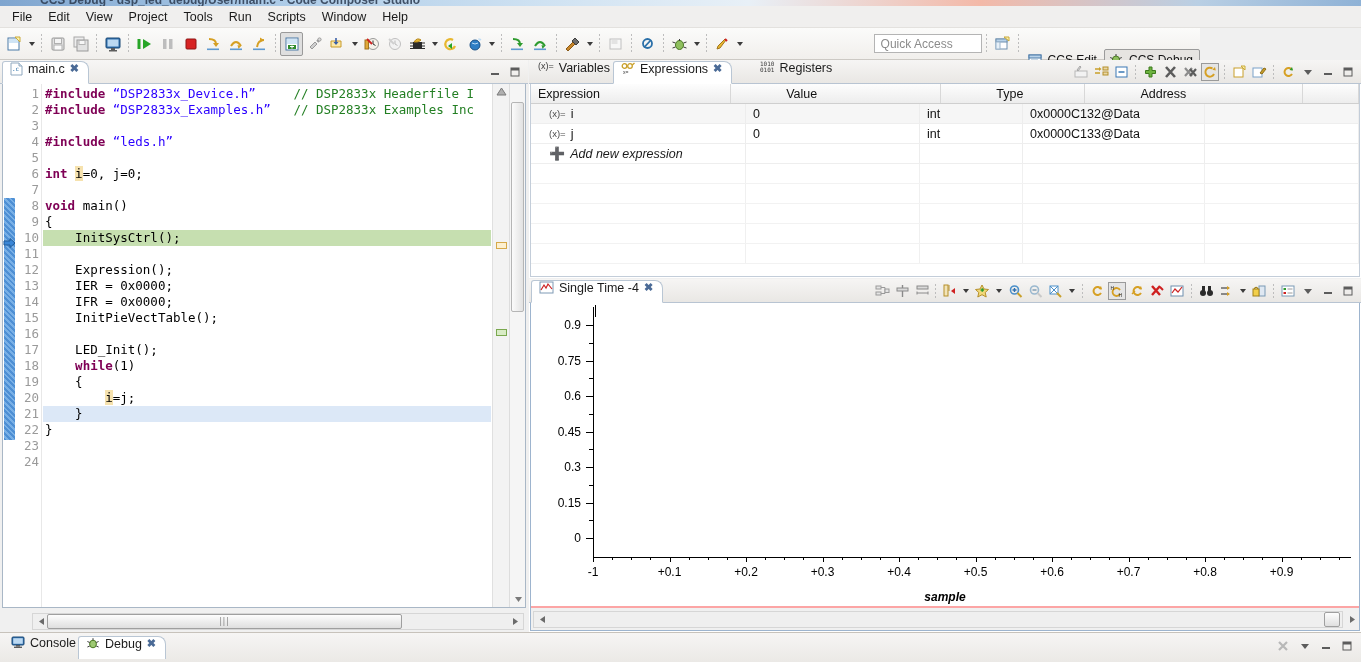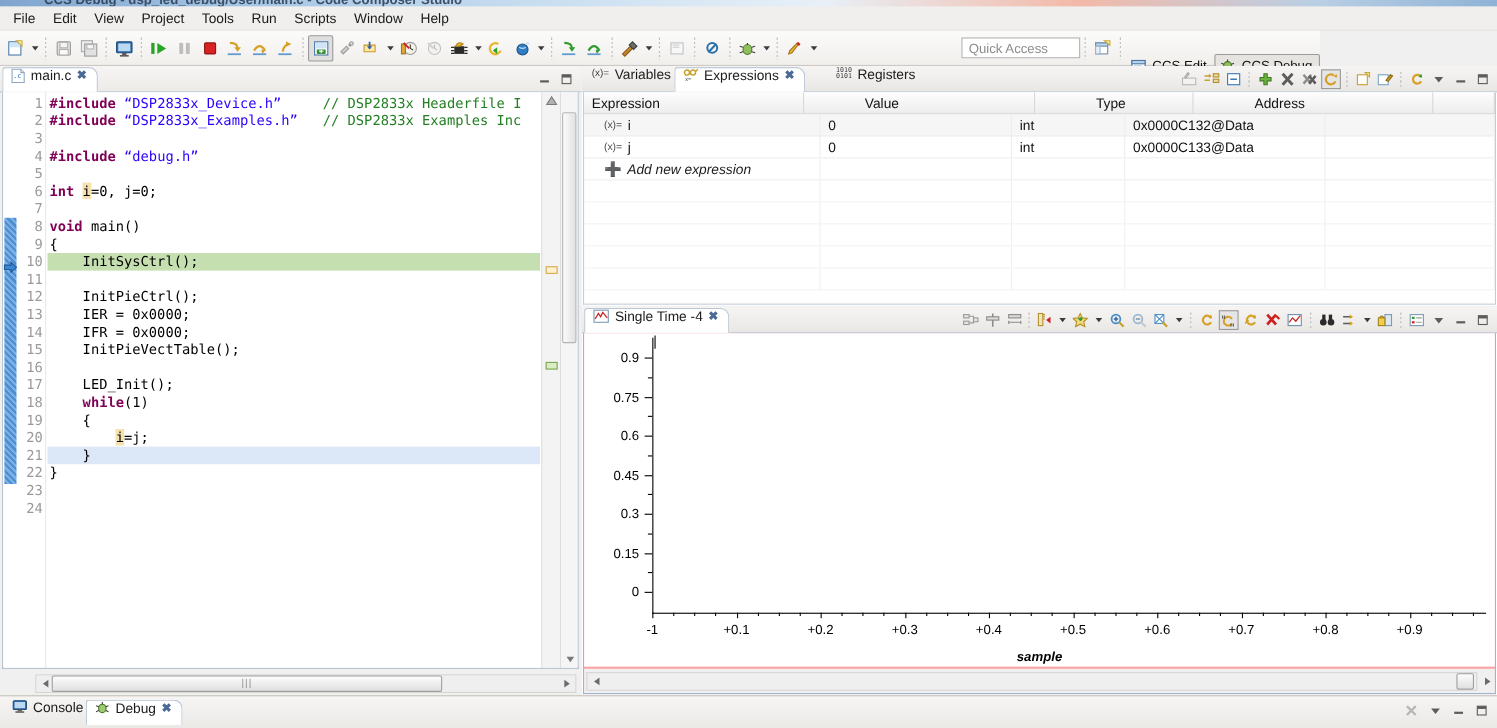--- a/index.html
+++ b/index.html
@@ -548,29 +548,29 @@
           <div>21</div>
           <div>22</div>
           <div>23</div>
           <div>24</div>
         </div>
 
       <div class="codearea">
           <div class="cl"><span class="pre">#include</span> <span class="str">“DSP2833x_Device.h”</span>     <span class="cmt">// DSP2833x Headerfile I</span></div>
           <div class="cl"><span class="pre">#include</span> <span class="str">“DSP2833x_Examples.h”</span>   <span class="cmt">// DSP2833x Examples Inc</span></div>
           <div class="cl">&nbsp;</div>
-          <div class="cl"><span class="pre">#include</span> <span class="str">“debug.h”</span></div>
+          <div class="cl"><span class="pre">#include</span> <span class="str">“leds.h”</span></div>
           <div class="cl">&nbsp;</div>
           <div class="cl"><span class="kw">int</span> <span class="occ">i</span>=0, j=0;</div>
           <div class="cl">&nbsp;</div>
           <div class="cl"><span class="kw">void</span> main()</div>
           <div class="cl">{</div>
           <div class="cl hl-exec">    InitSysCtrl();</div>
           <div class="cl">&nbsp;</div>
-          <div class="cl">    InitPieCtrl();</div>
+          <div class="cl">    Expression();</div>
           <div class="cl">    IER = 0x0000;</div>
           <div class="cl">    IFR = 0x0000;</div>
           <div class="cl">    InitPieVectTable();</div>
           <div class="cl">&nbsp;</div>
           <div class="cl">    LED_Init();</div>
           <div class="cl">    <span class="kw">while</span>(1)</div>
           <div class="cl">    {</div>
           <div class="cl">        <span class="occ">i</span>=j;</div>
           <div class="cl hl-sel">    }</div>
           <div class="cl">}</div>

